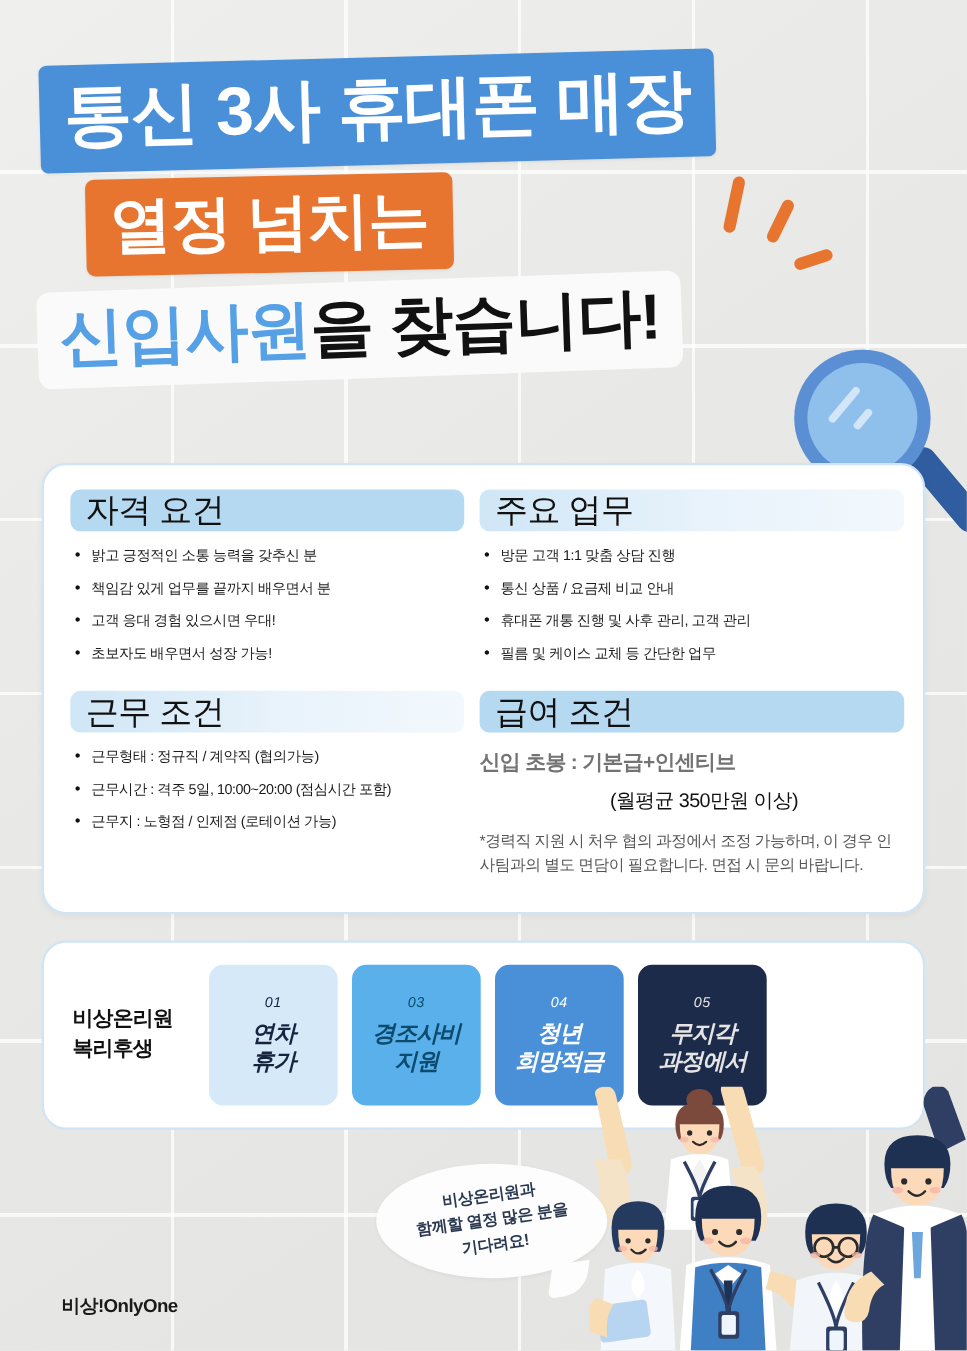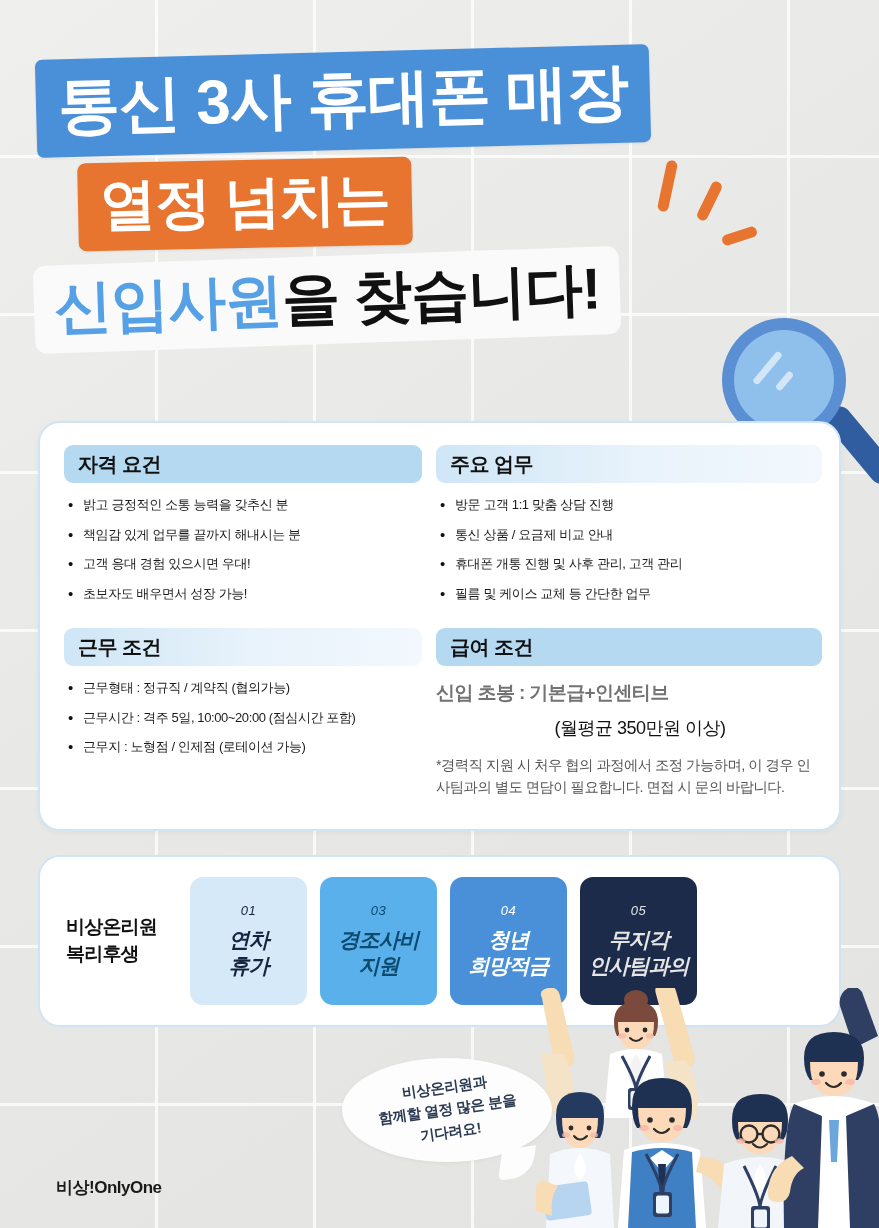--- a/index.html
+++ b/index.html
@@ -131,21 +131,21 @@
 
   .col { position: absolute; top: 22px; }
   .col-left  { left: 24px;  width: 358px; }
   .col-right { left: 396px; width: 386px; }
 
   .sec-head {
     height: 38px;
     border-radius: 9px;
     display: flex; align-items: center;
     padding-left: 14px;
-    font-size: 20px; font-weight: bold; color: #111111;
+    font-size: 30px; font-weight: normal; color: #111111;
     letter-spacing: -0.5px;
   }
   .sec-head.solid { background: #b5d9f0; }
   .sec-head.fade  { background: linear-gradient(to right, #cfe6f6 0%, #e9f3fb 55%, #f2f8fd 100%); }
 
   ul.bullets { list-style: none; margin: 13px 0 0 4px; }
   ul.bullets li {
     font-size: 13px;
     color: #1a1a1a;
     line-height: 1.35;
@@ -291,21 +291,21 @@
     </div>
   </div>
 
   <div id="info-card">
 
     <div class="col col-left">
 
       <div class="sec-head solid">자격 요건</div>
       <ul class="bullets">
         <li>밝고 긍정적인 소통 능력을 갖추신 분</li>
-        <li>책임감 있게 업무를 끝까지 해내시는 분</li>
+        <li>책임감 있게 업무를 끝까지 배우면서 분</li>
         <li>고객 응대 경험 있으시면 우대!</li>
         <li>초보자도 배우면서 성장 가능!</li>
       </ul>
 
       <div class="sec-block-2">
         <div class="sec-head fade">근무 조건</div>
         <ul class="bullets">
           <li>근무형태 : 정규직 / 계약직 (협의가능)</li>
           <li>근무시간 : 격주 5일, 10:00~20:00 (점심시간 포함)</li>
           <li>근무지 : 노형점 / 인제점 (로테이션 가능)</li>
@@ -359,21 +359,21 @@
         <div class="num">04</div>
         <div class="ttl">
           <span>청년</span><br>
           <span>희망적금</span>
         </div>
       </div>
       <div class="benefit b5">
         <div class="num">05</div>
         <div class="ttl">
           <span>무지각</span><br>
-          <span>인사팀과의</span>
+          <span>과정에서</span>
         </div>
       </div>
     </div>
   </div>
 
   <div id="people">
     <svg width="343" height="240" viewBox="0 0 343 240" xmlns="http://www.w3.org/2000/svg">
 
       <path d="M6 10 q-4 -8 6 -10 q10 -2 12 8 l14 60 q2 10 -8 12 q-10 2 -12 -8 Z" fill="#f7dcb4"></path>
       <path d="M28 66 q14 28 6 62 l-26 -4 q4 -36 -4 -58 Z" fill="#f5e3c8"></path>

